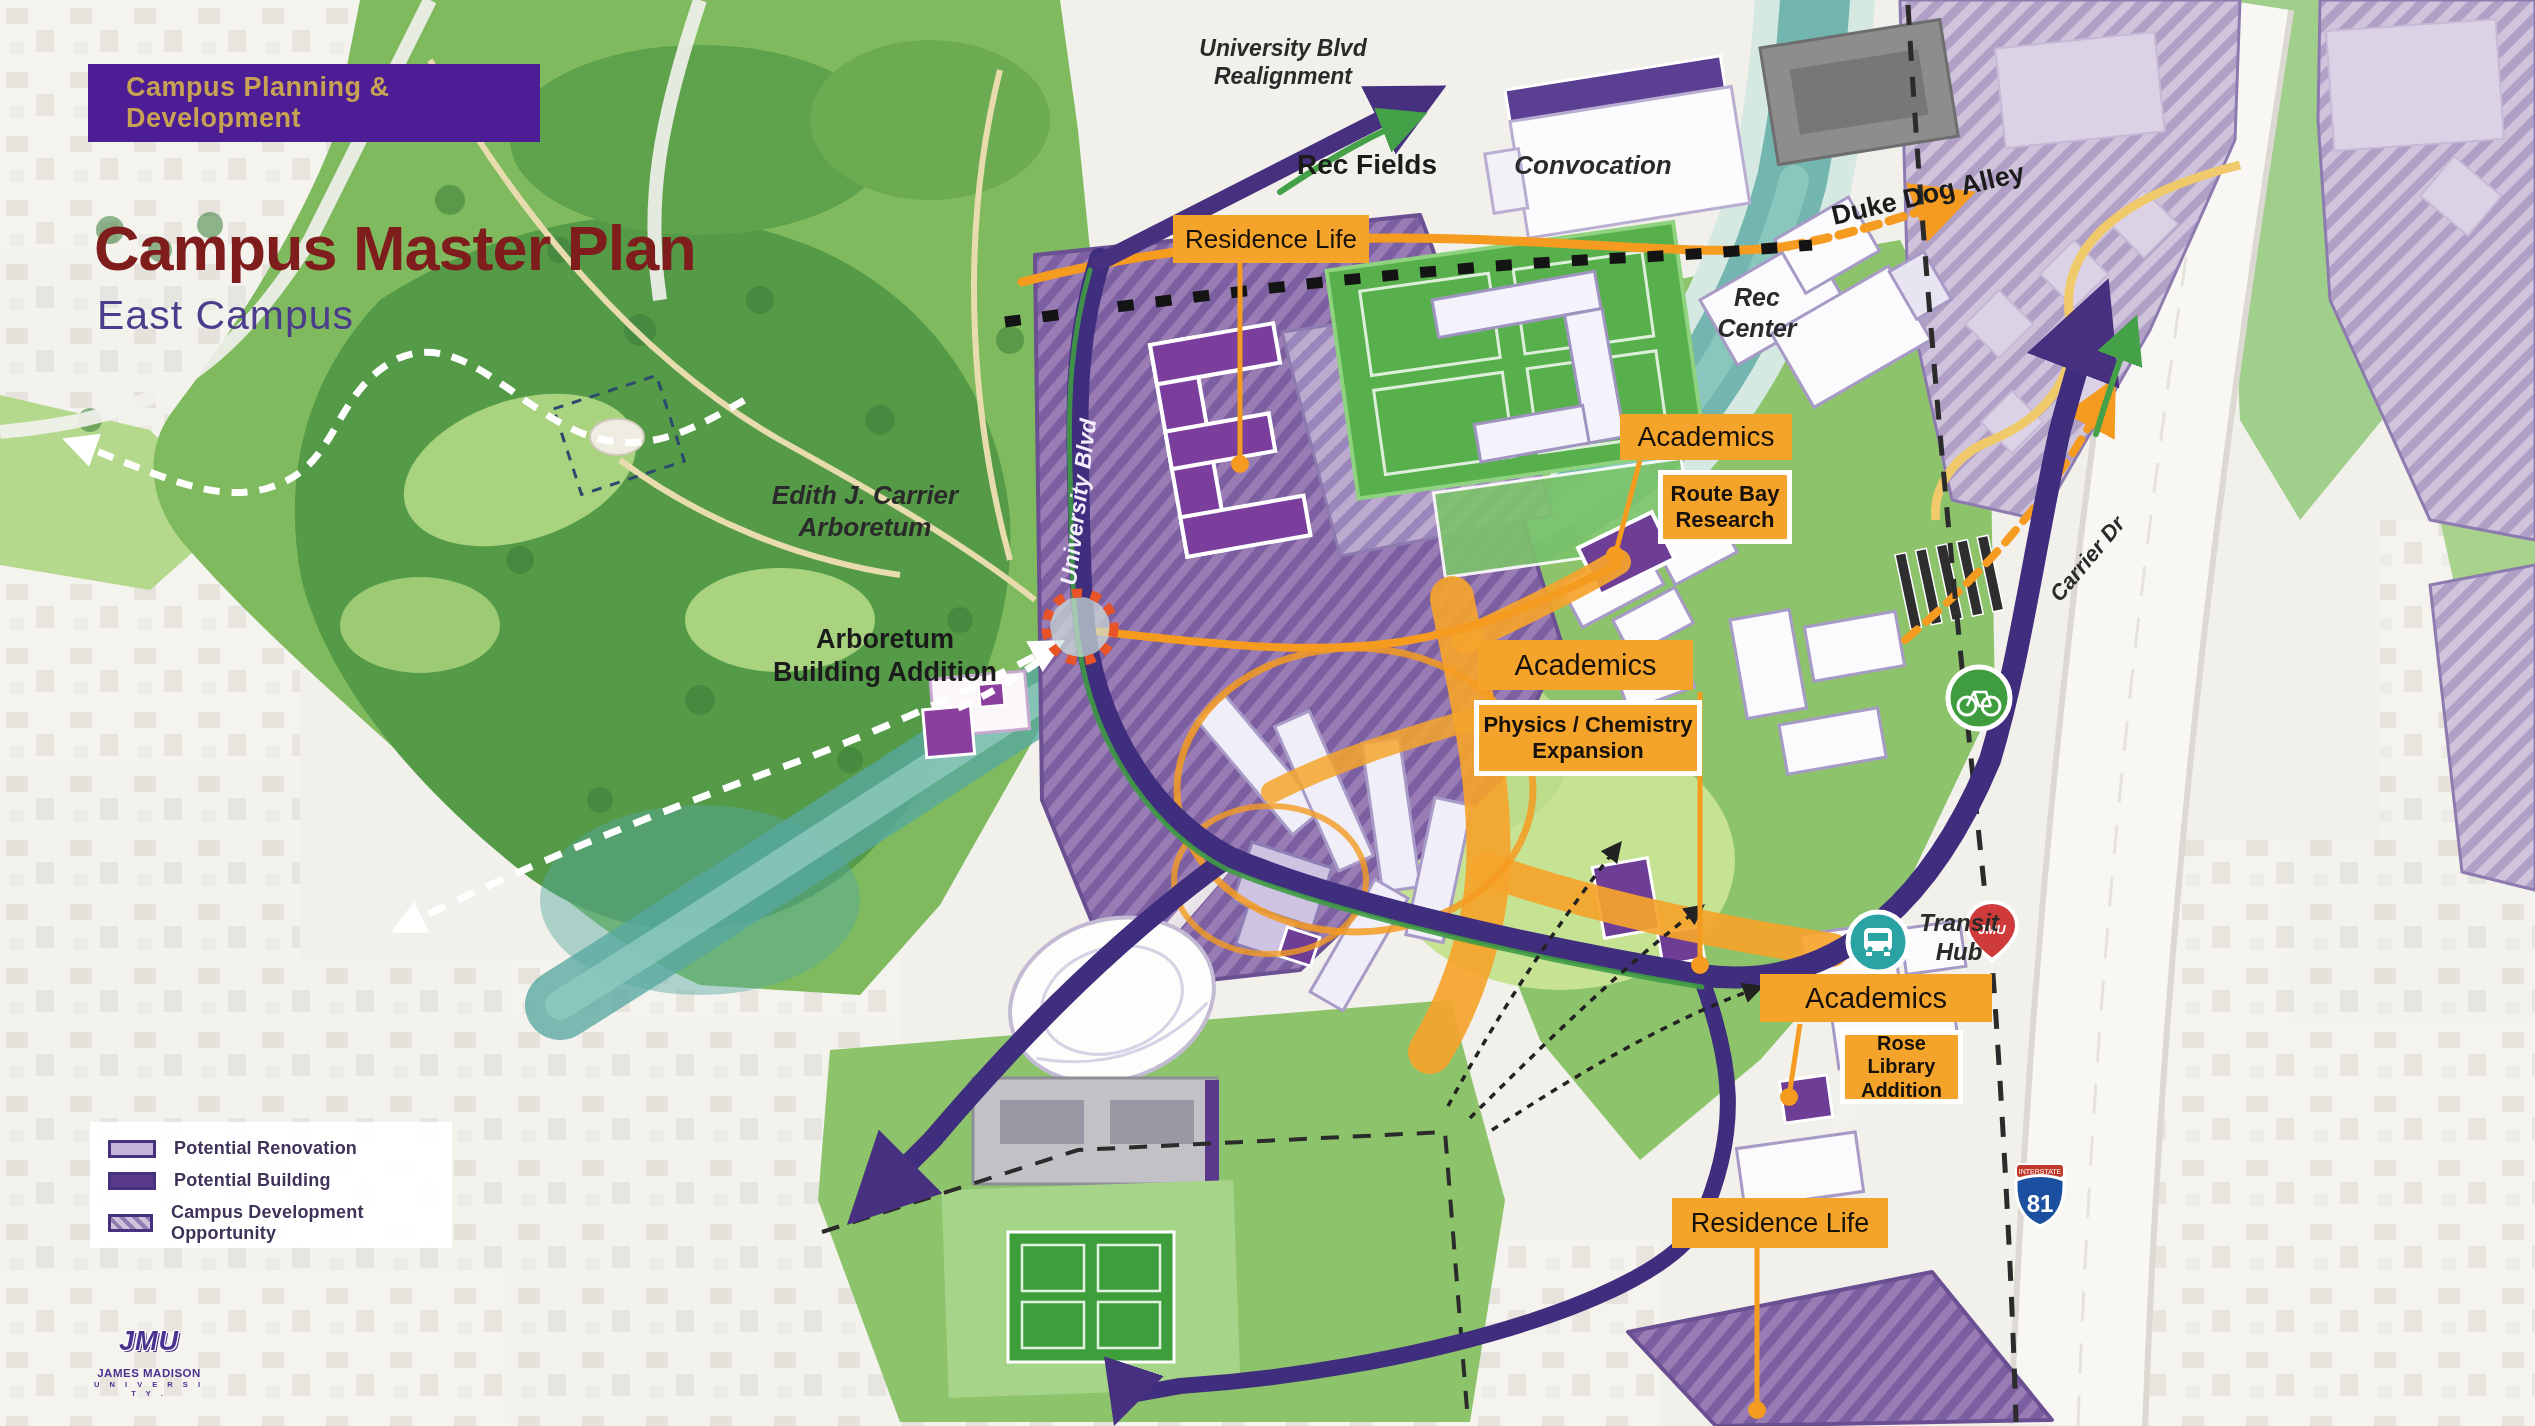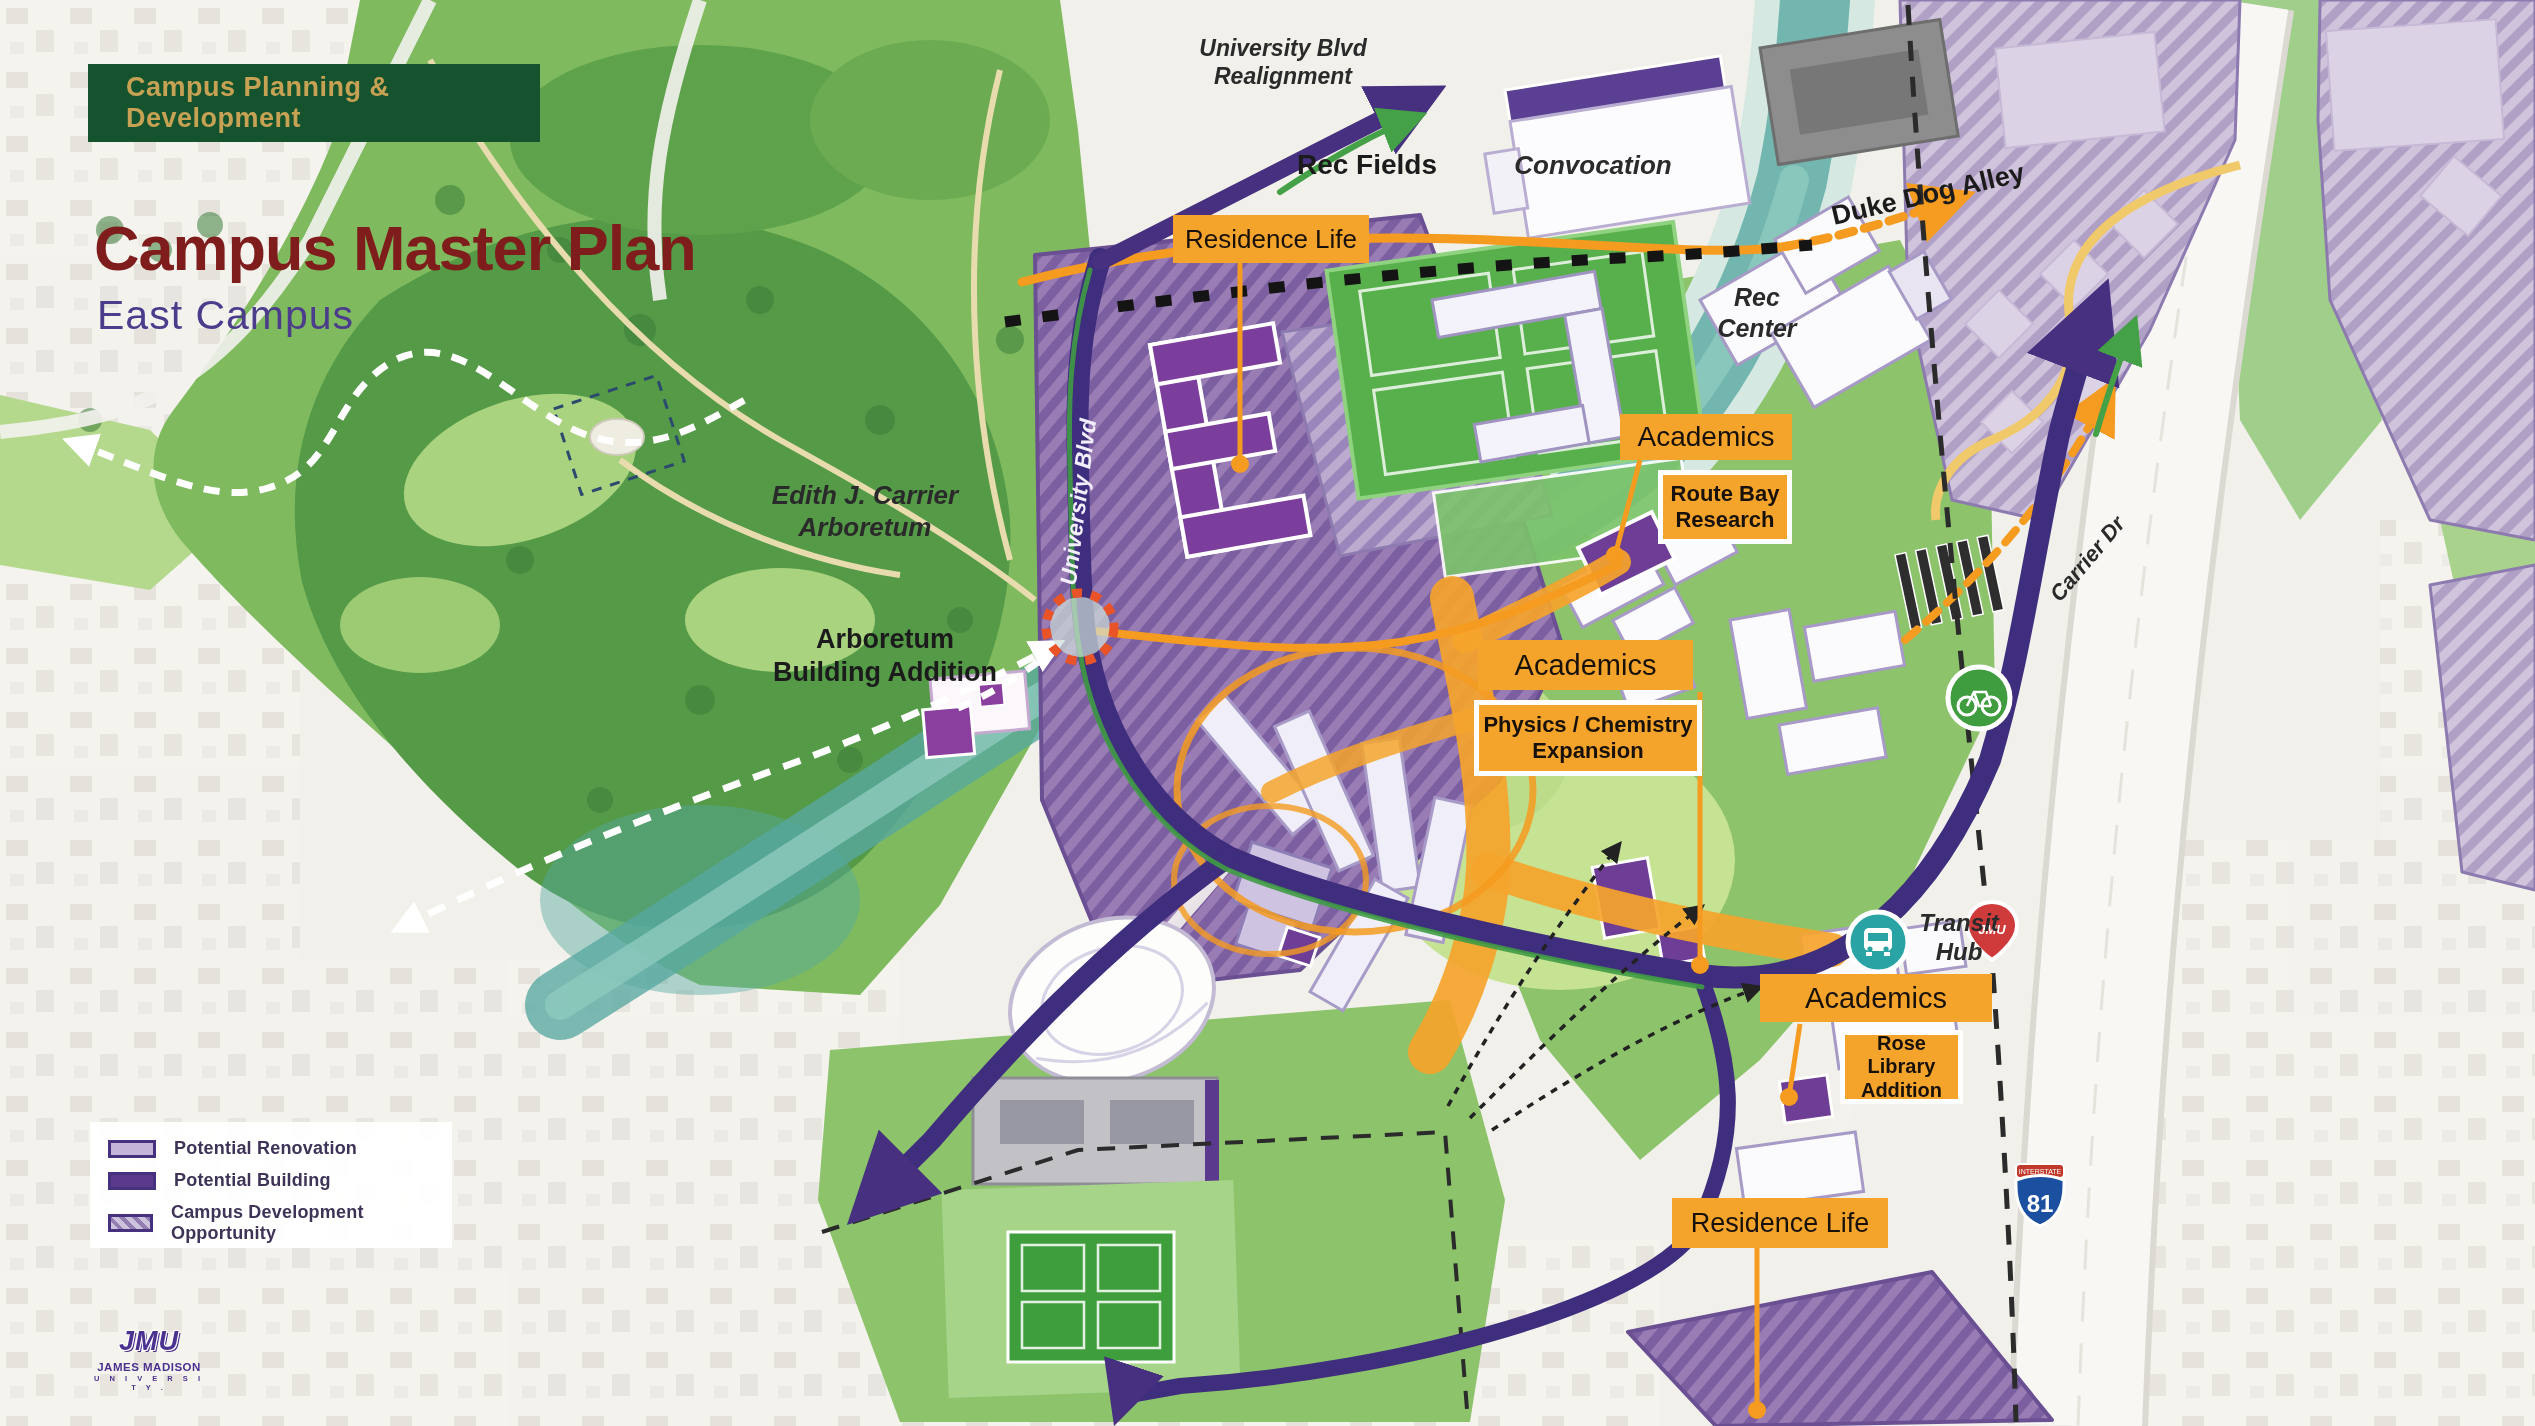--- a/index.html
+++ b/index.html
@@ -8,21 +8,21 @@
   #map-art{position:absolute;left:0;top:0;}
 
   
   .ml{position:absolute;white-space:pre-line;text-align:center;color:#1b1b1b;
       font-weight:bold;line-height:1.22;}
   .ml.it{font-style:italic;font-weight:600;color:#2a2a2a;}
   .ml.rot{transform-origin:center center;}
 
   
   .banner{position:absolute;left:88px;top:64px;width:452px;height:78px;
-          background:#14532d;color:#c7a254;display:flex;align-items:center;
+          background:#4c1d95;color:#c7a254;display:flex;align-items:center;
           padding-left:38px;box-sizing:border-box;font-size:27px;font-weight:800;
           letter-spacing:.5px;}
   .title{position:absolute;left:94px;top:212px;font-size:63px;font-weight:800;
          color:#7f1d1d;letter-spacing:-1px;}
   .subtitle{position:absolute;left:97px;top:292px;font-size:41px;font-weight:500;
             color:#4c3c8c;letter-spacing:1px;}
 
   
   .callout{position:absolute;background:#f5a42b;color:#17110a;display:flex;
            align-items:center;justify-content:center;font-weight:400;
@@ -38,21 +38,21 @@
   .sw.renovation{background:#c5b4d9;}
   .sw.building{background:#5b3a8e;}
   .sw.opportunity{background:repeating-linear-gradient(45deg,#cdc2dc 0 5px,#927cb2 5px 9px);}
   .lg-label{font-size:18px;font-weight:600;color:#3f3358;letter-spacing:.2px;}
 
   
   .logo{position:absolute;left:94px;top:1326px;color:#4b3190;text-align:center;width:110px;}
   .logo .acr{font-size:27px;font-weight:900;font-style:italic;letter-spacing:1px;
              text-shadow:1px 1px 0 #fff,-1px -1px 0 #fff,1px -1px 0 #fff,-1px 1px 0 #fff,
                          2px 2px 0 #4b3190;}
-  .logo .nm{font-size:11.5px;font-weight:800;letter-spacing:.5px;margin-top:4px;}
+  .logo .nm{font-size:11.5px;font-weight:800;letter-spacing:.5px;margin-top:10px;}
   .logo .un{font-size:7.5px;font-weight:600;letter-spacing:4px;margin-top:1px;}
 </style>
 </head>
 <body>
 
 <div id="stage">
 
 <svg id="map-art" width="2535" height="1426" viewBox="0 0 2535 1426">
   <defs>
     <pattern id="city" width="64" height="64" patternUnits="userSpaceOnUse">

